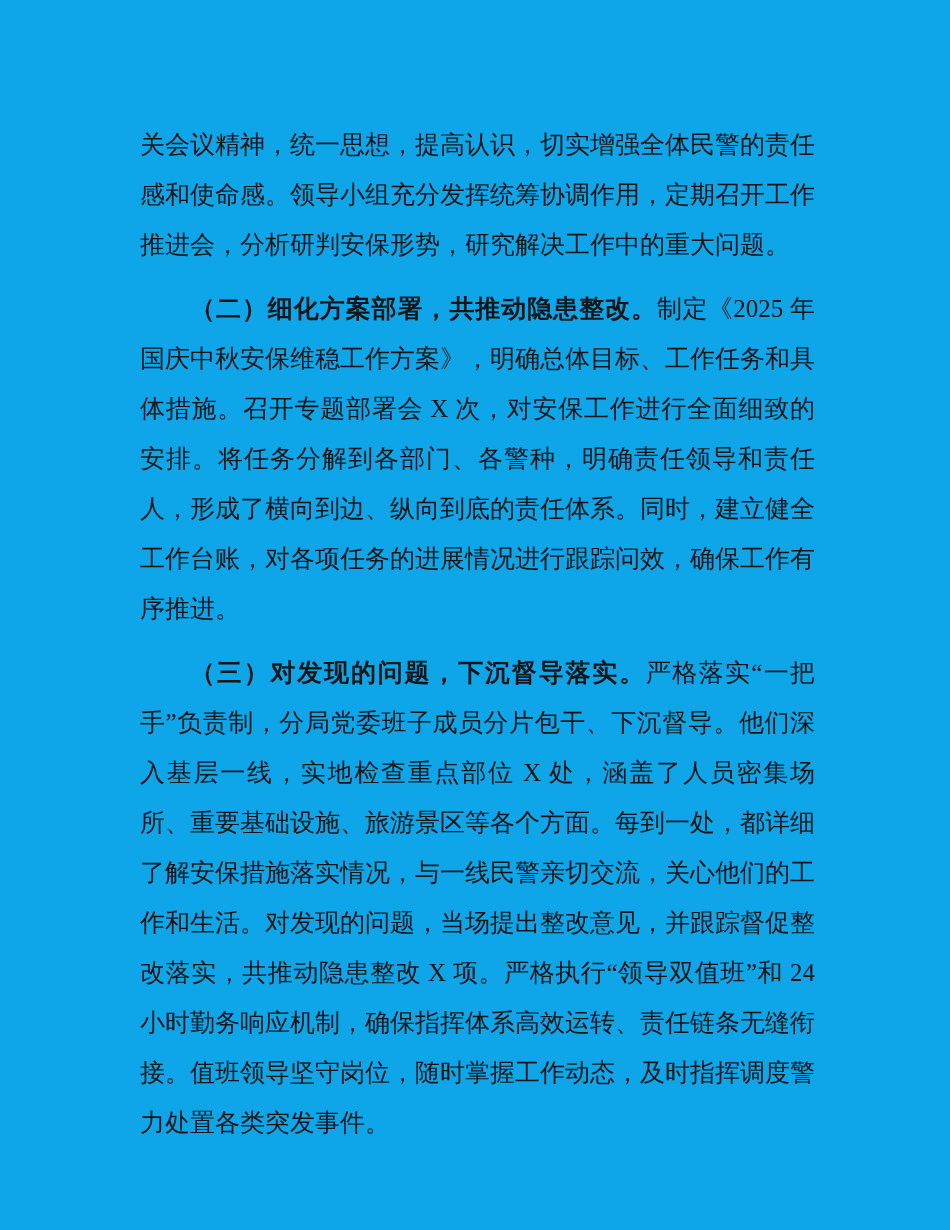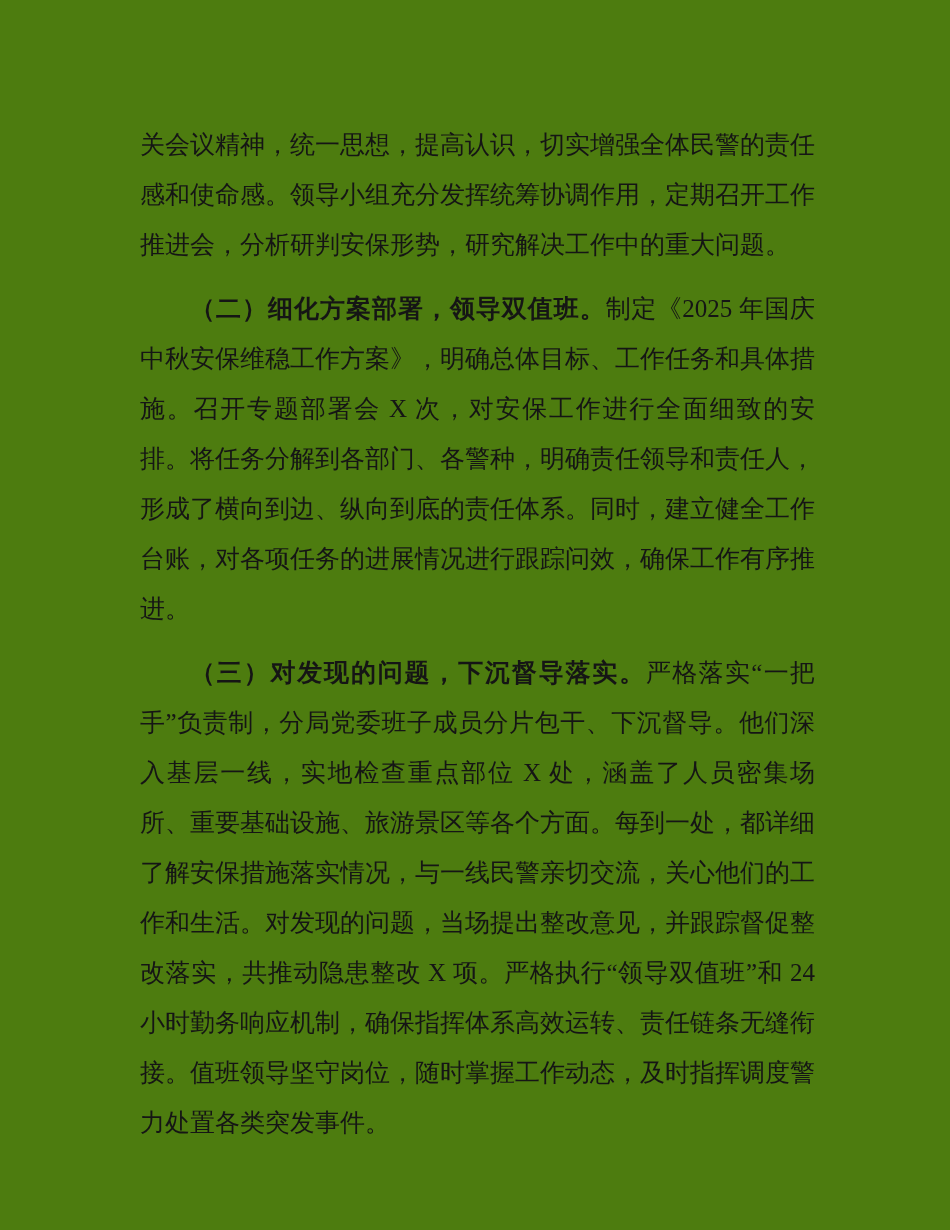--- a/index.html
+++ b/index.html
@@ -4,21 +4,21 @@
 <style>
   html, body {
     margin: 0;
     padding: 0;
     background: #ffffff;
   }
   .page {
     position: relative;
     width: 950px;
     height: 1230px;
-    background: #4d7c0f;
+    background: #0ea5e9;
     box-sizing: border-box;
     padding: 120px 135px 4px 140px;
     overflow: hidden;
   }
   .para {
     margin: 0 0 13px 0;
     font-family: "Liberation Serif", "DejaVu Serif", serif;
     font-size: 25px;
     line-height: 50px;
     color: #151515;
@@ -38,17 +38,17 @@
     font-weight: 400;
   }
 </style>
 </head>
 <body>
 
 <div class="page">
 
   <p class="para"><span class="para-body">关会议精神，统一思想，提高认识，切实增强全体民警的责任感和使命感。领导小组充分发挥统筹协调作用，定期召开工作推进会，分析研判安保形势，研究解决工作中的重大问题。</span></p>
 
-  <p class="para indented"><span class="para-heading">（二）细化方案部署，领导双值班。</span><span class="para-body">制定《2025 年国庆中秋安保维稳工作方案》，明确总体目标、工作任务和具体措施。召开专题部署会 X 次，对安保工作进行全面细致的安排。将任务分解到各部门、各警种，明确责任领导和责任人，形成了横向到边、纵向到底的责任体系。同时，建立健全工作台账，对各项任务的进展情况进行跟踪问效，确保工作有序推进。</span></p>
+  <p class="para indented"><span class="para-heading">（二）细化方案部署，共推动隐患整改。</span><span class="para-body">制定《2025 年国庆中秋安保维稳工作方案》，明确总体目标、工作任务和具体措施。召开专题部署会 X 次，对安保工作进行全面细致的安排。将任务分解到各部门、各警种，明确责任领导和责任人，形成了横向到边、纵向到底的责任体系。同时，建立健全工作台账，对各项任务的进展情况进行跟踪问效，确保工作有序推进。</span></p>
 
   <p class="para indented"><span class="para-heading">（三）对发现的问题，下沉督导落实。</span><span class="para-body">严格落实“一把手”负责制，分局党委班子成员分片包干、下沉督导。他们深入基层一线，实地检查重点部位 X 处，涵盖了人员密集场所、重要基础设施、旅游景区等各个方面。每到一处，都详细了解安保措施落实情况，与一线民警亲切交流，关心他们的工作和生活。对发现的问题，当场提出整改意见，并跟踪督促整改落实，共推动隐患整改 X 项。严格执行“领导双值班”和 24 小时勤务响应机制，确保指挥体系高效运转、责任链条无缝衔接。值班领导坚守岗位，随时掌握工作动态，及时指挥调度警力处置各类突发事件。</span></p>
 
 </div>
 
 </body></html>

